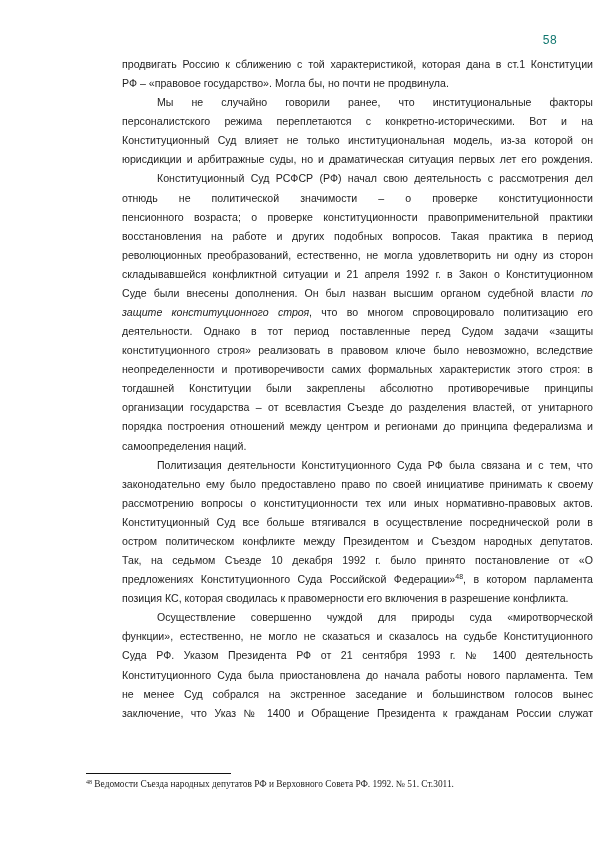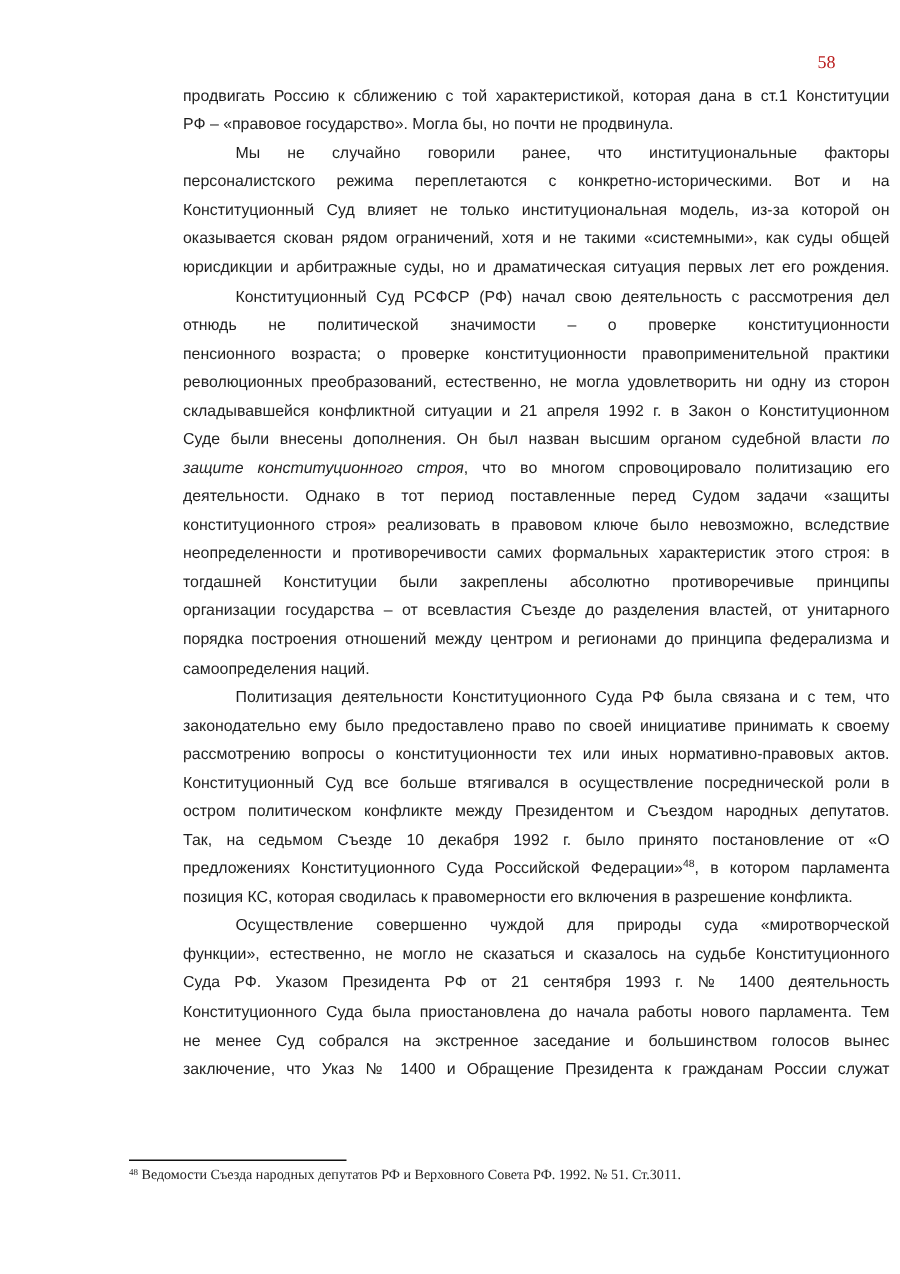--- a/index.html
+++ b/index.html
@@ -11,23 +11,23 @@
     width: 600px;
     height: 849px;
     position: relative;
     overflow: hidden;
     color: #1a1a1a;
   }
   .page-number {
     position: absolute;
     top: 34px;
     right: 43px;
-    font-family: Liberation Serif, serif;
+    font-family: Liberation Mono, monospace;
     font-size: 12px;
-    color: #b91c1c;
+    color: #0f766e;
   }
   .body-text {
     position: absolute;
     left: 86px;
     top: 55px;
     width: 471px;
     font-family: Liberation Sans, sans-serif;
     font-size: 10.6px;
     line-height: 19.08px;
     color: #1e1e1e;
@@ -81,25 +81,25 @@
 <body>
 
 <div class="page-number">58</div>
 
 <div class="body-text">
   <span class="line">продвигать Россию к сближению с той характеристикой, которая дана в ст.1 Конституции</span>
   <span class="line last">РФ – «правовое государство». Могла бы, но почти не продвинула.</span>
   <span class="line indent">Мы не случайно говорили ранее, что институциональные факторы</span>
   <span class="line">персоналистского режима переплетаются с конкретно-историческими. Вот и на</span>
   <span class="line">Конституционный Суд влияет не только институциональная модель, из-за которой он</span>
-  <span class="line">оказывается скован рядом ограничений, хотя и не такими «системными», как суды общей</span>
   <span class="line">юрисдикции и арбитражные суды, но и драматическая ситуация первых лет его рождения.</span>
   <span class="line indent">Конституционный Суд РСФСР (РФ) начал свою деятельность с рассмотрения дел</span>
   <span class="line">отнюдь не политической значимости – о проверке конституционности</span>
   <span class="line">пенсионного возраста; о проверке конституционности правоприменительной практики</span>
+  <span class="line">восстановления на работе и других подобных вопросов. Такая практика в период</span>
   <span class="line">революционных преобразований, естественно, не могла удовлетворить ни одну из сторон</span>
   <span class="line">складывавшейся конфликтной ситуации и 21 апреля 1992 г. в Закон о Конституционном</span>
   <span class="line"><span>Суде были внесены дополнения. Он был назван высшим органом судебной власти </span><span class="it">по</span></span>
   <span class="line"><span class="it">защите конституционного строя</span><span>, что во многом спровоцировало политизацию его</span></span>
   <span class="line">деятельности. Однако в тот период поставленные перед Судом задачи «защиты</span>
   <span class="line">конституционного строя» реализовать в правовом ключе было невозможно, вследствие</span>
   <span class="line">неопределенности и противоречивости самих формальных характеристик этого строя: в</span>
   <span class="line">тогдашней Конституции были закреплены абсолютно противоречивые принципы</span>
   <span class="line">организации государства – от всевластия Съезде до разделения властей, от унитарного</span>
   <span class="line">порядка построения отношений между центром и регионами до принципа федерализма и</span>

